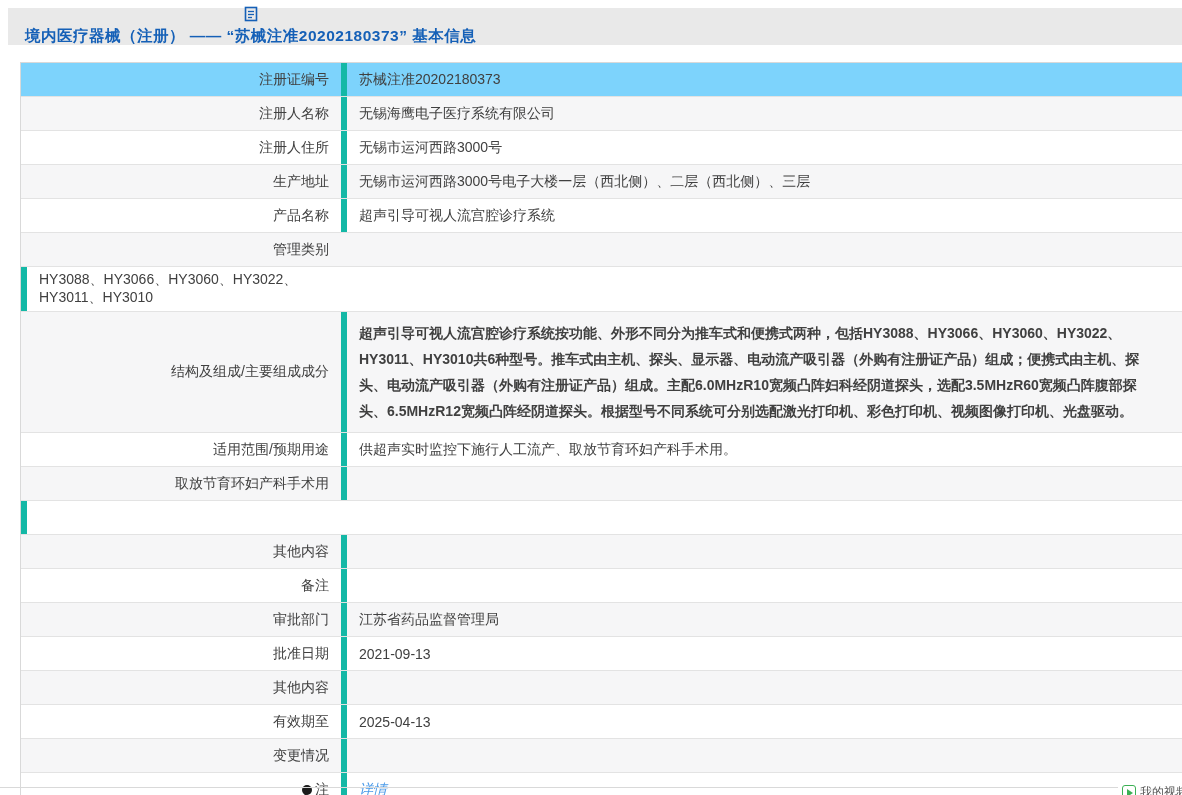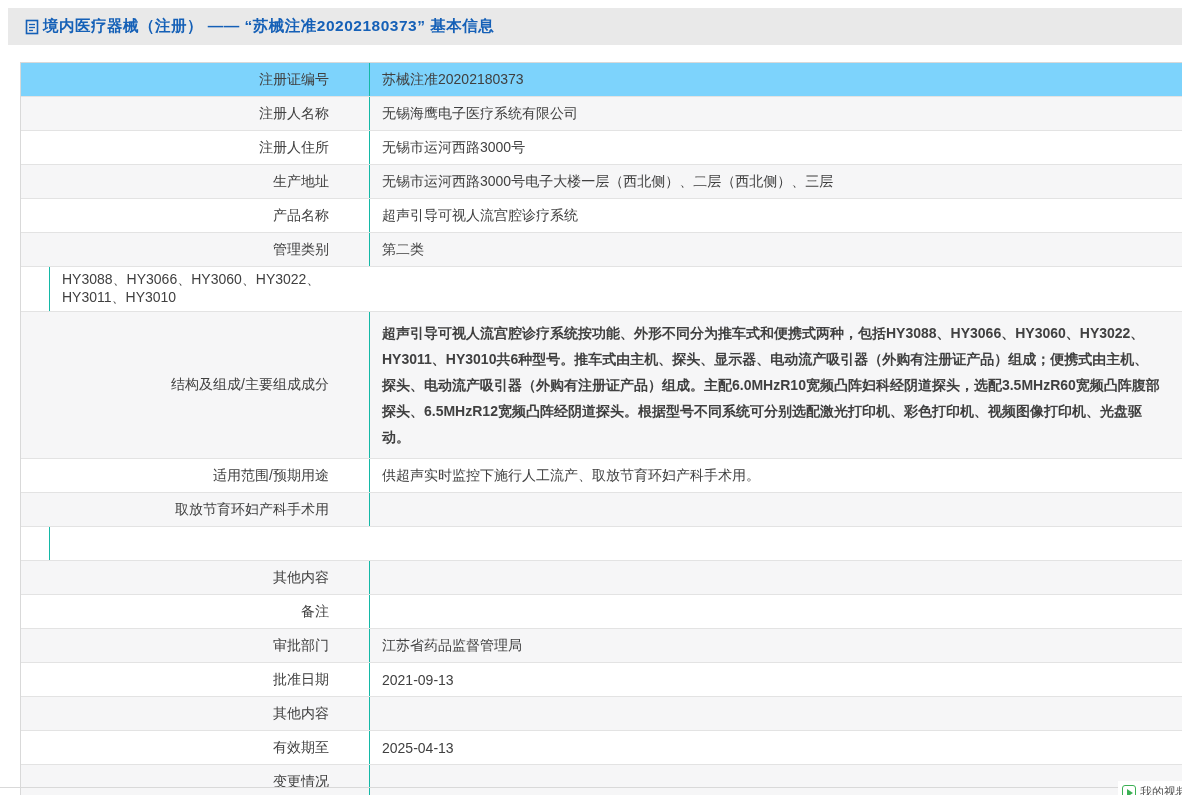--- a/index.html
+++ b/index.html
@@ -6,39 +6,39 @@
   html,body { width:1182px; height:795px; background:#ffffff; overflow:hidden;
     font-family:"Liberation Sans","DejaVu Sans",sans-serif; position:relative; }
 
   
   .header-bar {
     position:absolute; left:8px; right:0; top:8px; height:37px;
     background:#e9e9e9; display:flex; align-items:center; padding-left:17px;
   }
   .header-title {
     color:#1560b7; font-size:15.5px; font-weight:bold; letter-spacing:.5px;
-    display:flex; align-items:center; gap:4px;
+    display:flex; align-items:center; gap:4px;flex-direction:column;
   }
   .doc-icon { display:inline-block; width:14px; height:16px; flex:0 0 auto; }
 
   
   .info-table {
     position:absolute; left:20px; right:0; top:62px;
     border:1px solid #d9d9d9; border-right:none; background:#ffffff;
   }
   .row {
     display:grid; grid-template-columns:320px 1fr;
     min-height:34px; border-bottom:1px solid #e3e3e3; background:#ffffff;
   }
   .row:last-child { border-bottom:none; }
   .row.alt { background:#f6f6f7; }
   .row.hl  { background:#7dd3fc; }
   .cell { display:flex; align-items:center; font-size:14px; color:#404040; }
   .cell.label { justify-content:flex-end; padding:4px 12px 4px 6px; text-align:right; }
-  .cell.value { border-left:1px solid #14b8a6; padding:4px 20px 4px 12px;margin-left:28px; }
+  .cell.value { border-left:6px solid #14b8a6; padding:4px 20px 4px 12px; }
   .row.tall { min-height:104px; }
   .row.tall .cell.value { line-height:26px; padding-top:8px; padding-bottom:8px;font-weight:bold; }
   .row.tall .cell.label, .row.tall .cell.value { align-items:center; }
 
   .link { color:#4a9ae8; text-decoration:none; cursor:pointer;font-style:italic; }
 
   
   .balloon { display:inline-block; position:relative; width:10px; height:10px;
     background:#1c1c1c; border-radius:50%; margin-right:3px; flex:0 0 auto; }
   .balloon::after { content:""; position:absolute; left:0px; bottom:-4px;
@@ -117,23 +117,20 @@
       </div>
     <div class="cell value">
         <span>超声引导可视人流宫腔诊疗系统</span>
       </div>
   </div>
 
   <div class="row alt">
     <div class="cell label">
         <span>管理类别</span>
       </div>
-    <div class="cell value">
-        <span>第二类</span>
-      </div>
   </div>
 
   <div class="row">
     <div class="cell value">
         <span>HY3088、HY3066、HY3060、HY3022、HY3011、HY3010</span>
       </div>
   </div>
 
   <div class="row alt tall">
     <div class="cell label">

